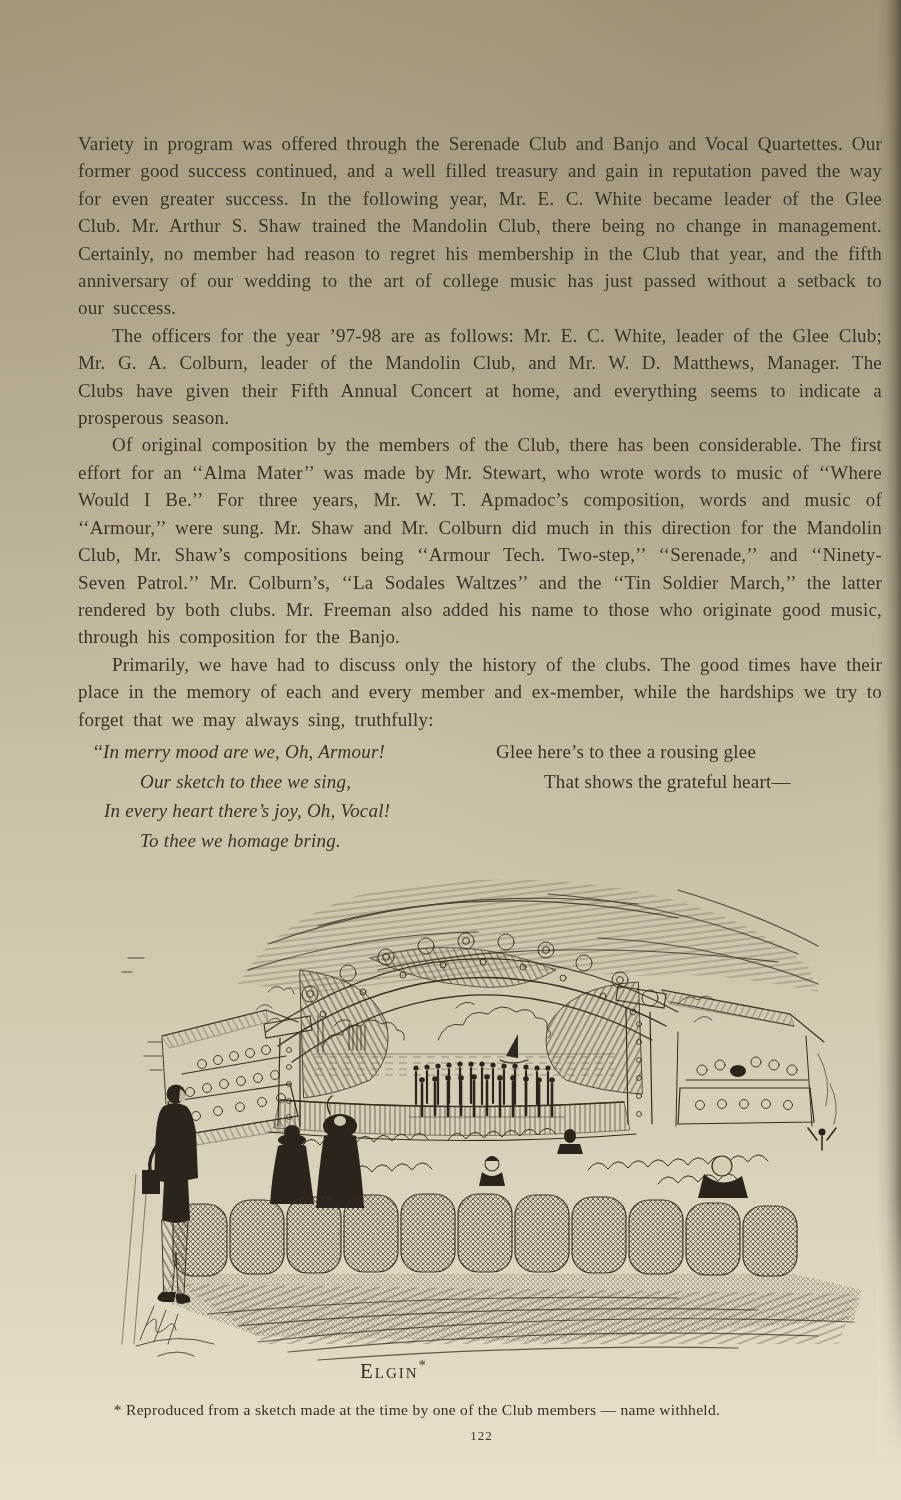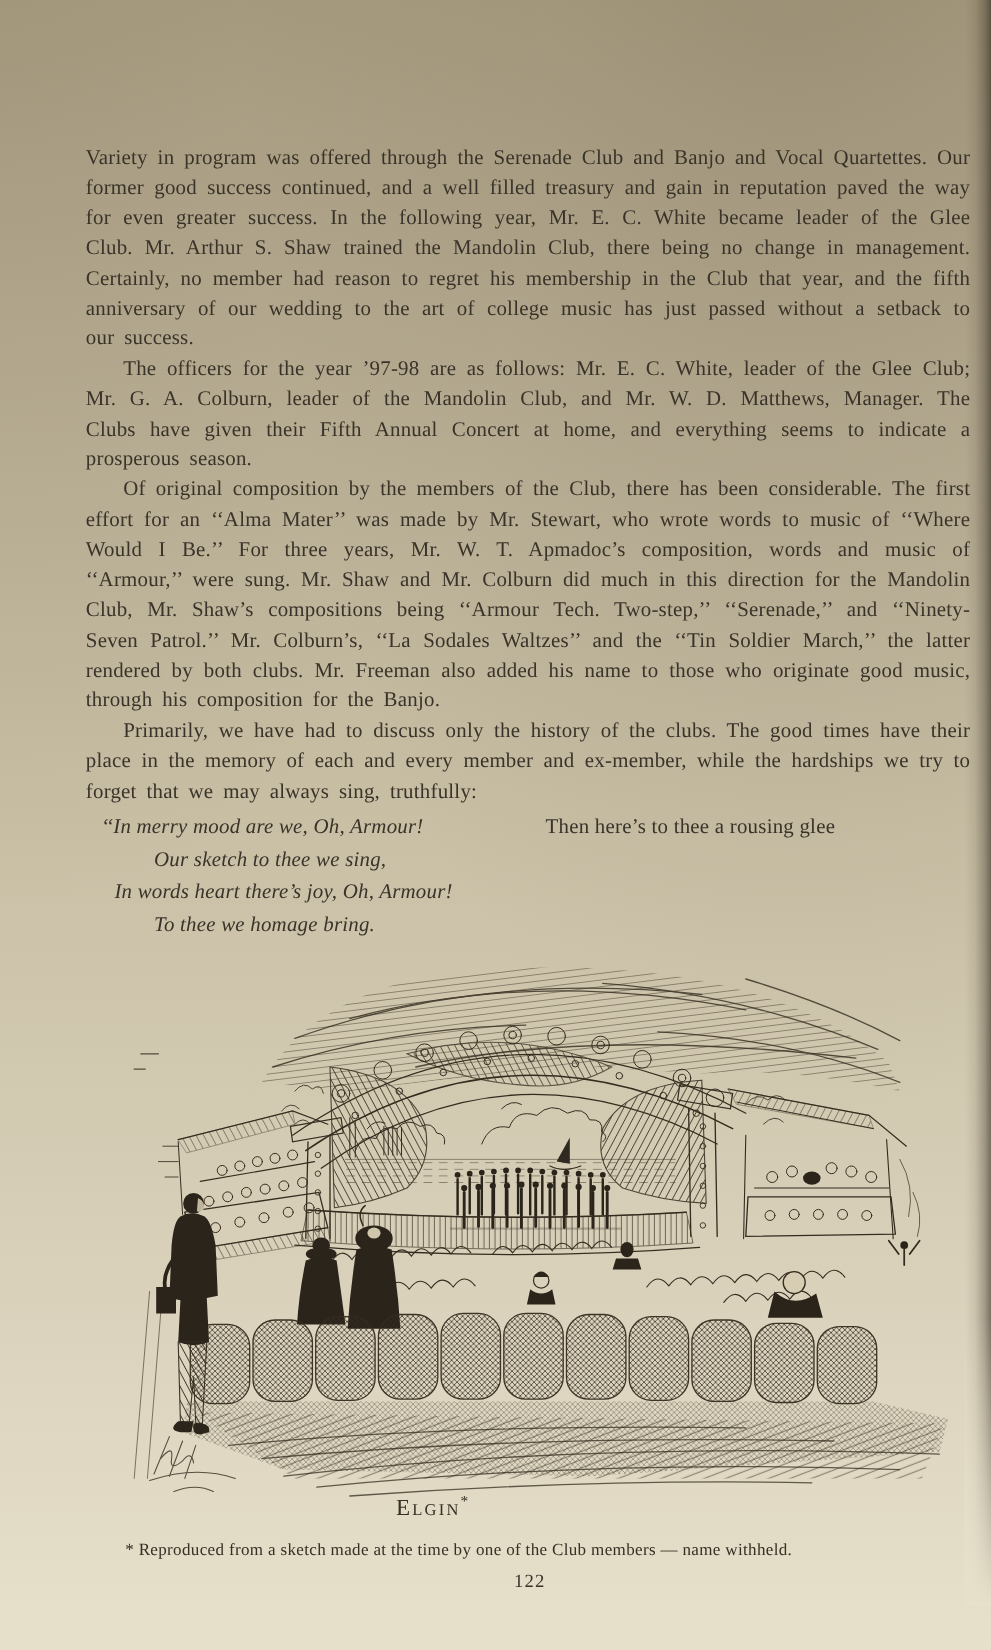--- a/index.html
+++ b/index.html
@@ -27,44 +27,45 @@
   .poem .ind2{padding-left:12px;}
   .poem .ind3{padding-left:60px;}
   .poem .ind4{padding-left:100px;}
   .illus{position:absolute;left:118px;top:874px;width:760px;height:490px;}
   .caption{position:absolute;left:360px;top:1358px;width:290px;text-align:left;
     font-variant:small-caps;font-size:21px;letter-spacing:2px;color:#372f25;}
   .caption sup{font-size:14px;font-variant:normal;letter-spacing:0;}
   .footnote{position:absolute;left:0;top:1401px;width:776px;box-sizing:border-box;padding-left:58px;
     text-align:center;font-size:15.5px;letter-spacing:.3px;color:#362f25;}
   .pageno{position:absolute;left:0;top:1428px;width:901px;box-sizing:border-box;padding-left:62px;
-    text-align:center;font-size:17px;letter-spacing:1px;color:#3a332a;}
+    text-align:center;font-size:13px;letter-spacing:1px;color:#3a332a;}
   svg{display:block;}
 </style>
 </head>
 <body>
 
 <div class="vignette"></div>
 
 <div class="text-block">
   <p class="first">Variety in program was offered through the Serenade Club and Banjo and Vocal Quartettes.  Our former good success continued, and a well filled treasury and gain in reputation paved the way for even greater success.  In the following year, Mr. E. C. White became leader of the Glee Club.  Mr. Arthur S. Shaw trained the Mandolin Club, there being no change in management.  Certainly, no member had reason to regret his membership in the Club that year, and the fifth anniversary of our wedding to the art of college music has just passed without a setback to our success.</p>
   <p>The officers for the year ’97-98 are as follows:  Mr. E. C. White, leader of the Glee Club; Mr. G. A. Colburn, leader of the Mandolin Club, and Mr. W. D. Matthews, Manager.  The Clubs have given their Fifth Annual Concert at home, and everything seems to indicate a prosperous season.</p>
   <p>Of original composition by the members of the Club, there has been considerable.  The first effort for an ‘‘Alma Mater’’ was made by Mr. Stewart, who wrote words to music of ‘‘Where Would I Be.’’  For three years, Mr. W. T. Apmadoc’s composition, words and music of ‘‘Armour,’’ were sung.  Mr. Shaw and Mr. Colburn did much in this direction for the Mandolin Club, Mr. Shaw’s compositions being ‘‘Armour Tech. Two-step,’’ ‘‘Serenade,’’ and ‘‘Ninety-Seven Patrol.’’  Mr. Colburn’s, ‘‘La Sodales Waltzes’’ and the ‘‘Tin Soldier March,’’ the latter rendered by both clubs.  Mr. Freeman also added his name to those who originate good music, through his composition for the Banjo.</p>
   <p>Primarily, we have had to discuss only the history of the clubs.  The good times have their place in the memory of each and every member and ex-member, while the hardships we try to forget that we may always sing, truthfully:</p>
 </div>
 
 <div class="poem">
   <div class="col col-left">
     <div>‘‘In merry mood are we, Oh, Armour!</div>
     <div class="ind1">Our sketch to thee we sing,</div>
-    <div class="ind2">In words heart there’s joy, Oh, Armour!</div>
+    <div class="ind2">In every heart there’s joy, Oh, Vocal!</div>
     <div class="ind1">To thee we homage bring.</div>
   </div>
   <div class="col col-right">
-    <div class="ind2">Then here’s to thee a rousing glee</div>
+    <div class="ind2">Glee here’s to thee a rousing glee</div>
+    <div class="ind3">That shows the grateful heart—</div>
   </div>
 </div>
 
 <div class="illus">
 <svg width="760" height="490" viewBox="0 0 760 490">
   <defs>
     <pattern id="ph" width="12" height="6" patternUnits="userSpaceOnUse" patternTransform="rotate(-7)">
       <line x1="0" y1="3" x2="12" y2="3" stroke="#453a2b" stroke-width="0.9"></line>
     </pattern>
     <pattern id="pd" width="6" height="6" patternUnits="userSpaceOnUse" patternTransform="rotate(62)">

